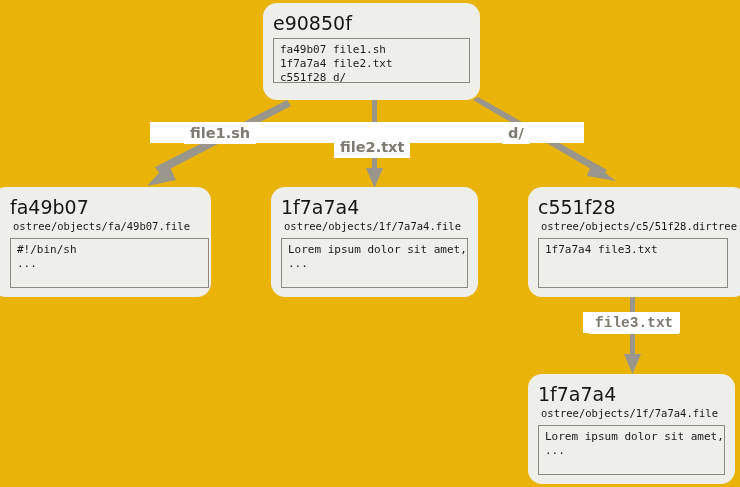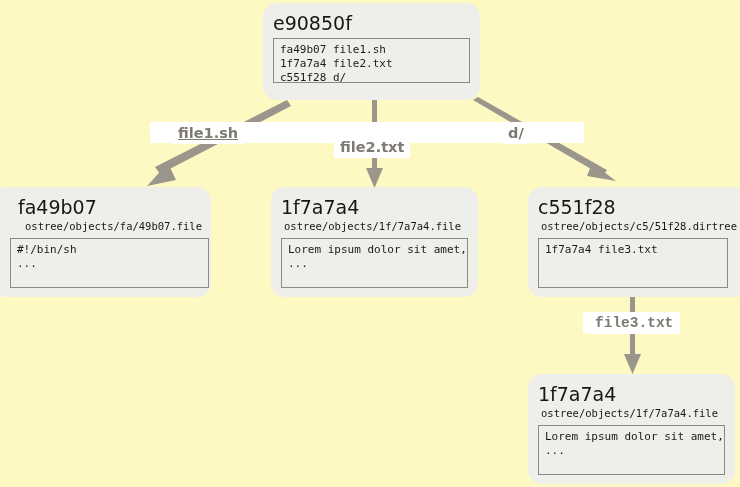--- a/index.html
+++ b/index.html
@@ -4,21 +4,21 @@
 <style>
   html, body {
     margin: 0;
     padding: 0;
     background: #000000;
   }
   #canvas {
     position: relative;
     width: 740px;
     height: 487px;
-    background: #fef9c3;
+    background: #eab308;
     overflow: hidden;
     font-family: "Liberation Sans", sans-serif;
   }
   svg.edges {
     position: absolute;
     left: 0;
     top: 0;
     width: 740px;
     height: 487px;
     overflow: visible;
@@ -112,22 +112,22 @@
   <div class="label-band" style="left:583px; top:312px; width:97px; height:21px;"></div>
 
   <div class="node" style="left:263px; top:3px; width:217px; height:97px;">
     <div class="node-title">e90850f</div>
     <div class="node-body" style="height:45px;">fa49b07 file1.sh
 1f7a7a4 file2.txt
 c551f28 d/</div>
   </div>
 
   <div class="node" style="left:-8px; top:187px; width:219px; height:110px;">
-    <div class="node-title" style="margin-left:16px;">fa49b07</div>
-    <div class="node-path" style="margin-left:23px;">ostree/objects/fa/49b07.file</div>
+    <div class="node-title" style="margin-left:8px;">fa49b07</div>
+    <div class="node-path" style="margin-left:11px;">ostree/objects/fa/49b07.file</div>
     <div class="node-body" style="height:50px; margin-left:8px; width:199px;">#!/bin/sh
 ...</div>
   </div>
 
   <div class="node" style="left:271px; top:187px; width:207px; height:110px;">
     <div class="node-title">1f7a7a4</div>
     <div class="node-path">ostree/objects/1f/7a7a4.file</div>
     <div class="node-body" style="height:50px;">Lorem ipsum dolor sit amet,
 ...</div>
   </div>
@@ -138,21 +138,21 @@
     <div class="node-body" style="height:50px; width:190px;">1f7a7a4 file3.txt</div>
   </div>
 
   <div class="node" style="left:528px; top:374px; width:207px; height:110px;">
     <div class="node-title">1f7a7a4</div>
     <div class="node-path">ostree/objects/1f/7a7a4.file</div>
     <div class="node-body" style="height:50px;">Lorem ipsum dolor sit amet,
 ...</div>
   </div>
 
-  <div class="edge-label" style="left:172px; top:122px;text-decoration:underline;">file1.sh</div>
+  <div class="edge-label" style="left:184px; top:122px;">file1.sh</div>
 
   <div class="edge-label" style="left:334px; top:136px;">file2.txt</div>
 
   <div class="edge-label" style="left:502px; top:122px;">d/</div>
 
   <div class="edge-label" style="left:589px; top:312px;font-family:Liberation Mono, monospace;">file3.txt</div>
 
 </div>
 
 </body></html>

